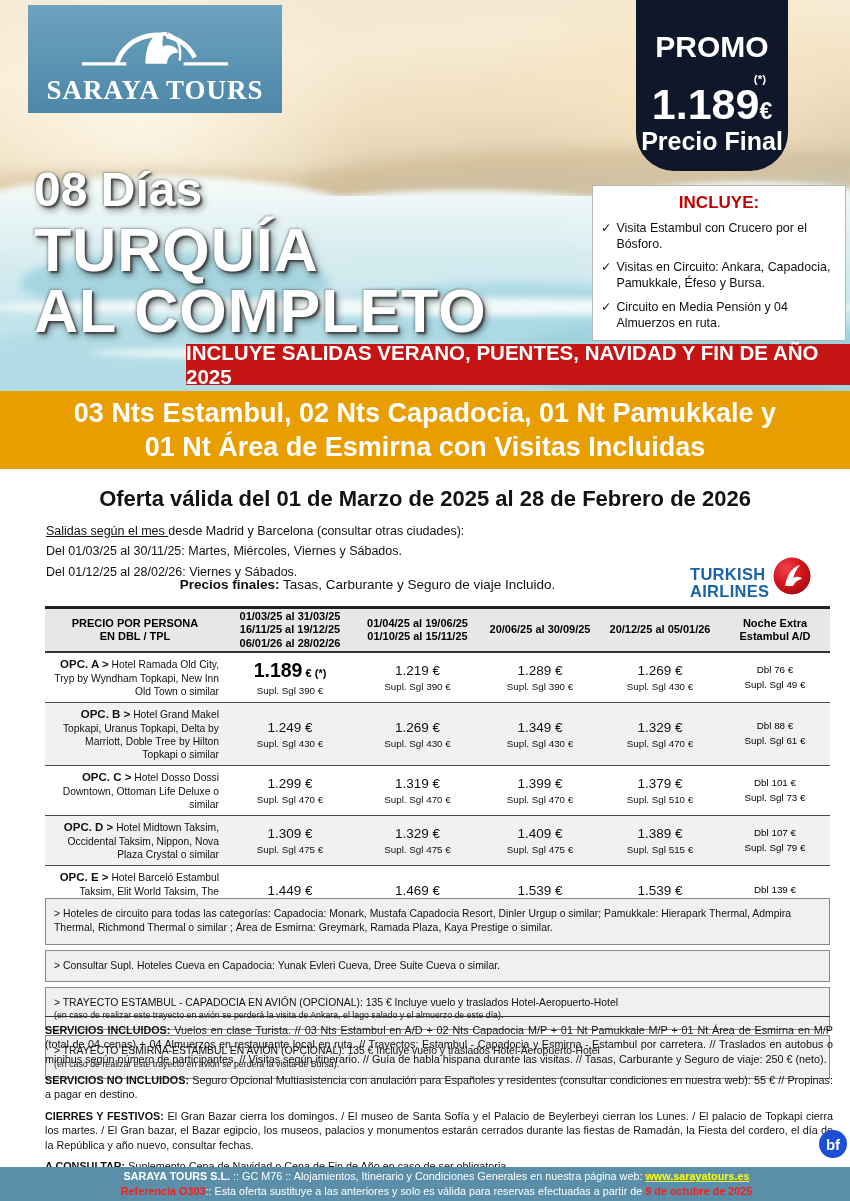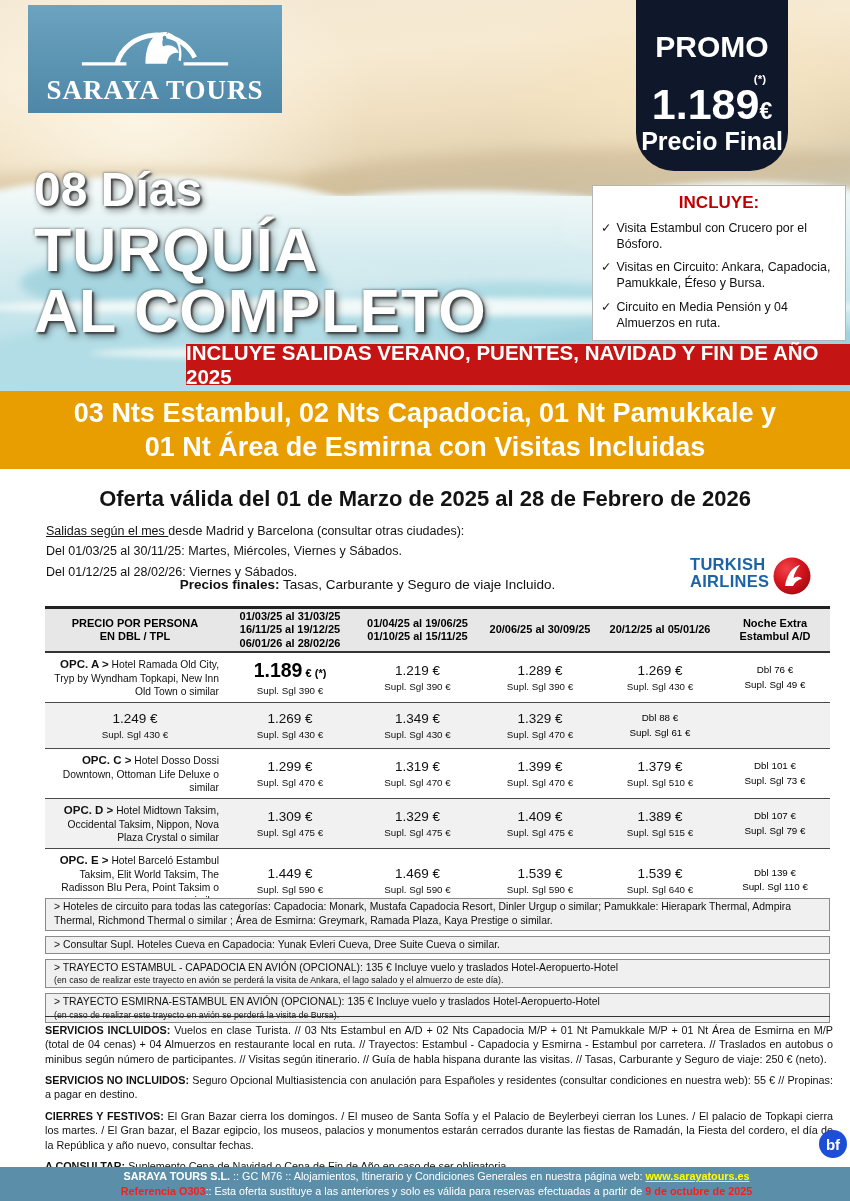--- a/index.html
+++ b/index.html
@@ -59,42 +59,42 @@
   .yellow-banner { position:absolute; left:0; top:391px; width:850px; height:78px; background:#e89d00;
     color:#fff; font-weight:bold; font-size:27px; text-align:center; display:flex; flex-direction:column; justify-content:center; line-height:1.27; }
 
   
   .offer-heading { position:absolute; left:0; top:486px; width:100%; text-align:center; font-size:22px; font-weight:bold; color:#131313; }
   .salidas { position:absolute; left:46px; top:521px; font-size:12.5px; color:#111; line-height:1.63; }
   .u { text-decoration:underline; }
   .precios-line { position:absolute; left:45px; top:577px; width:645px; text-align:center; font-size:13.5px; color:#111; }
 
   
-  .thy { position:absolute; left:690px; top:556px; display:flex; align-items:flex-start; gap:3px; }
+  .thy { position:absolute; left:690px; top:556px; display:flex; align-items:flex-end; gap:3px; }
   .thy-text { color:#1b63a8; font-weight:bold; font-size:16.5px; line-height:1.02; letter-spacing:.3px; }
 
   
   .price-table { position:absolute; left:45px; top:606px; width:785px; border-top:3px solid #222; border-bottom:2px solid #222; }
   .trow { display:grid; grid-template-columns:180px 130px 125px 120px 120px 110px; align-items:center; }
   .thead { background:#e7e7e7; border-bottom:2px solid #333; font-weight:bold; font-size:11px; min-height:44px; text-align:center; line-height:1.22; }
   .drow { border-bottom:1.5px solid #4a4a4a; min-height:46px; }
   .drow:last-child { border-bottom:none; }
   .alt { background:#f1f1f1; }
   .cell { text-align:center; }
   .cell-desc { text-align:right; padding:4px 6px; font-size:10.3px; line-height:1.28; color:#111; }
   .opc { font-weight:bold; font-size:11.5px; }
   .price { font-size:13.5px; color:#111; }
   .supl { font-size:9.8px; color:#111; margin-top:3px; }
   .big-price { font-size:19.5px; font-weight:bold; }
   .big-suffix { font-size:11px; font-weight:bold; }
   .extra { font-size:9.8px; line-height:1.5; }
 
   
   .notes { position:absolute; left:45px; top:898px; width:785px; display:flex; flex-direction:column; gap:5px; }
-  .note { background:#f0f0f0; border:1px solid #8a8a8a; padding:1px 8px; font-size:10.4px; line-height:1.38; color:#111; }
+  .note { background:#f0f0f0; border:1px solid #8a8a8a; padding:8px 8px; font-size:10.4px; line-height:1.38; color:#111; }
   .note-sub { display:block; font-size:8.8px; line-height:1.25; }
   .note-sub:empty { display:none; }
 
   .hrline { position:absolute; left:45px; top:1016px; width:785px; border-top:1.5px solid #333; }
 
   
   .paras { position:absolute; left:45px; top:1023px; width:788px; font-size:10.8px; line-height:1.33; text-align:justify; color:#111; }
   .para { margin-bottom:7px; }
 
   
@@ -248,20 +248,21 @@
           <div class="price">1.269 €</div>
           <div class="supl">Supl. Sgl 430 €</div>
         </div>
       <div class="cell extra">
           <div>Dbl 76 €</div>
           <div>Supl. Sgl 49 €</div>
         </div>
     </div>
 
     <div class="trow drow alt">
+      <div class="cell-desc"><span class="opc">OPC. B &gt;</span><span> Hotel Grand Makel Topkapi, Uranus Topkapi, Delta by Marriott, Doble Tree by Hilton Topkapi o similar</span></div>
       <div class="cell">
           <div class="price">1.249 €</div>
           <div class="supl">Supl. Sgl 430 €</div>
         </div>
       <div class="cell">
           <div class="price">1.269 €</div>
           <div class="supl">Supl. Sgl 430 €</div>
         </div>
       <div class="cell">
           <div class="price">1.349 €</div>

